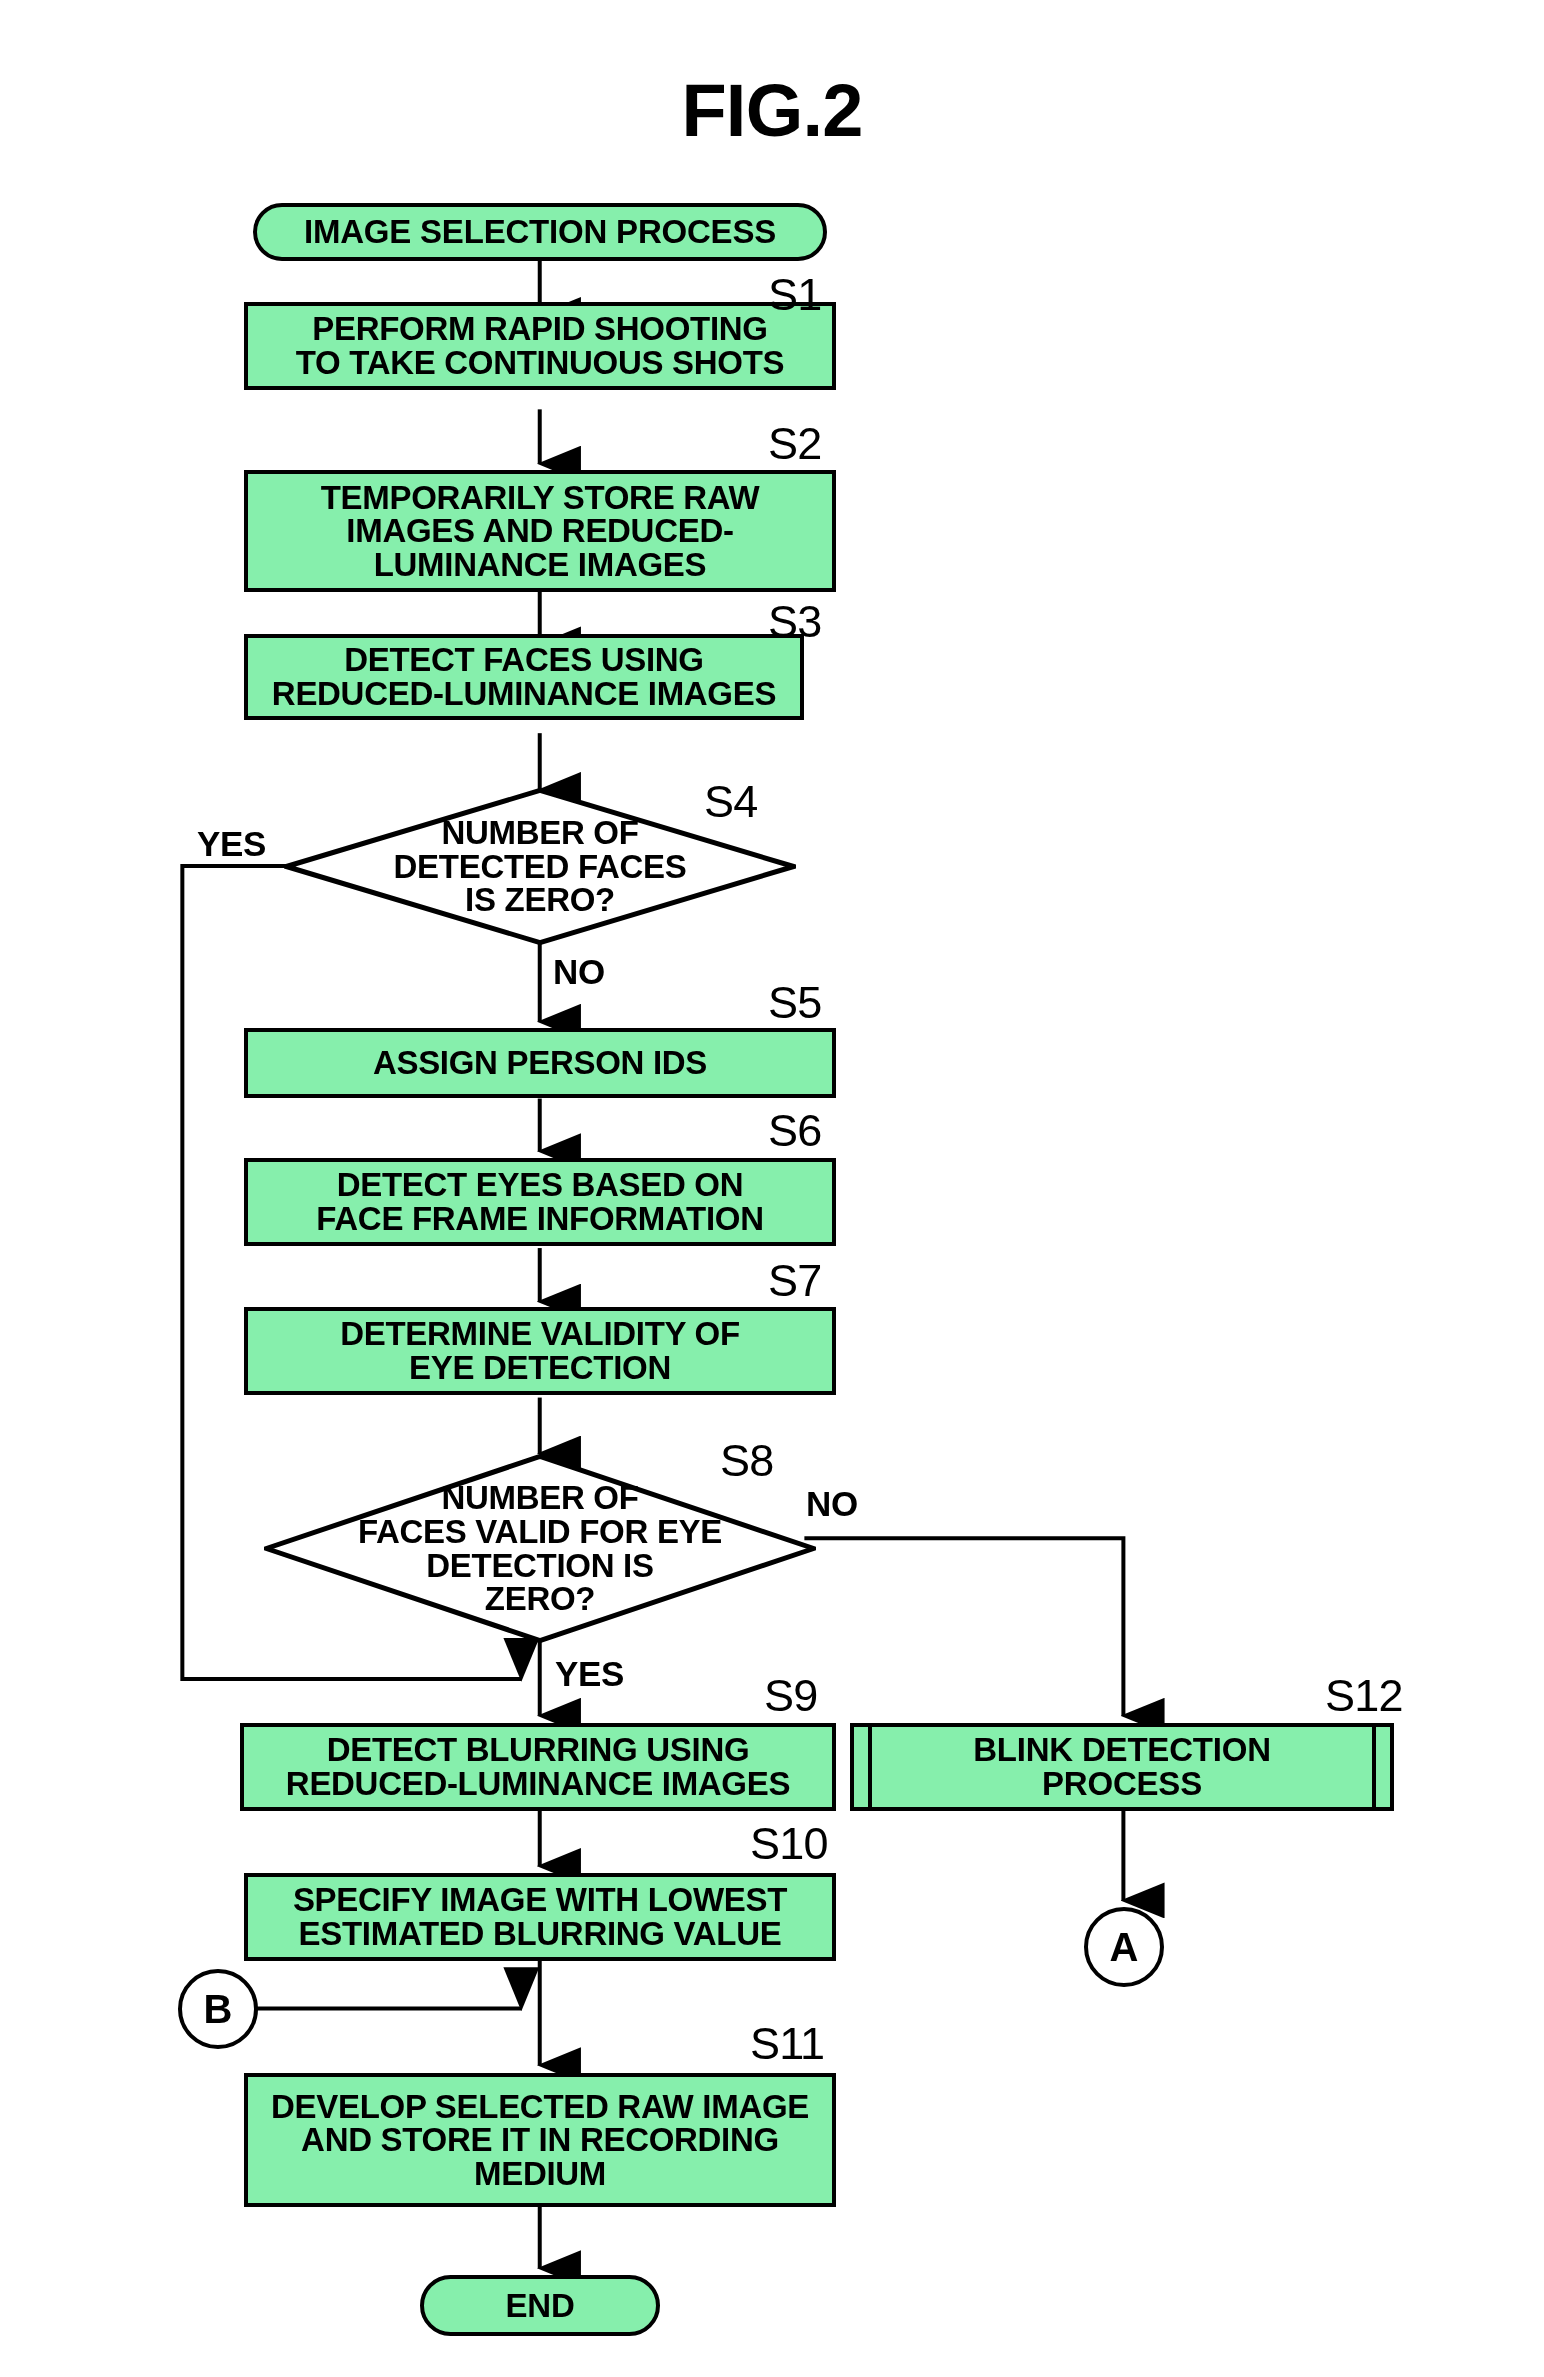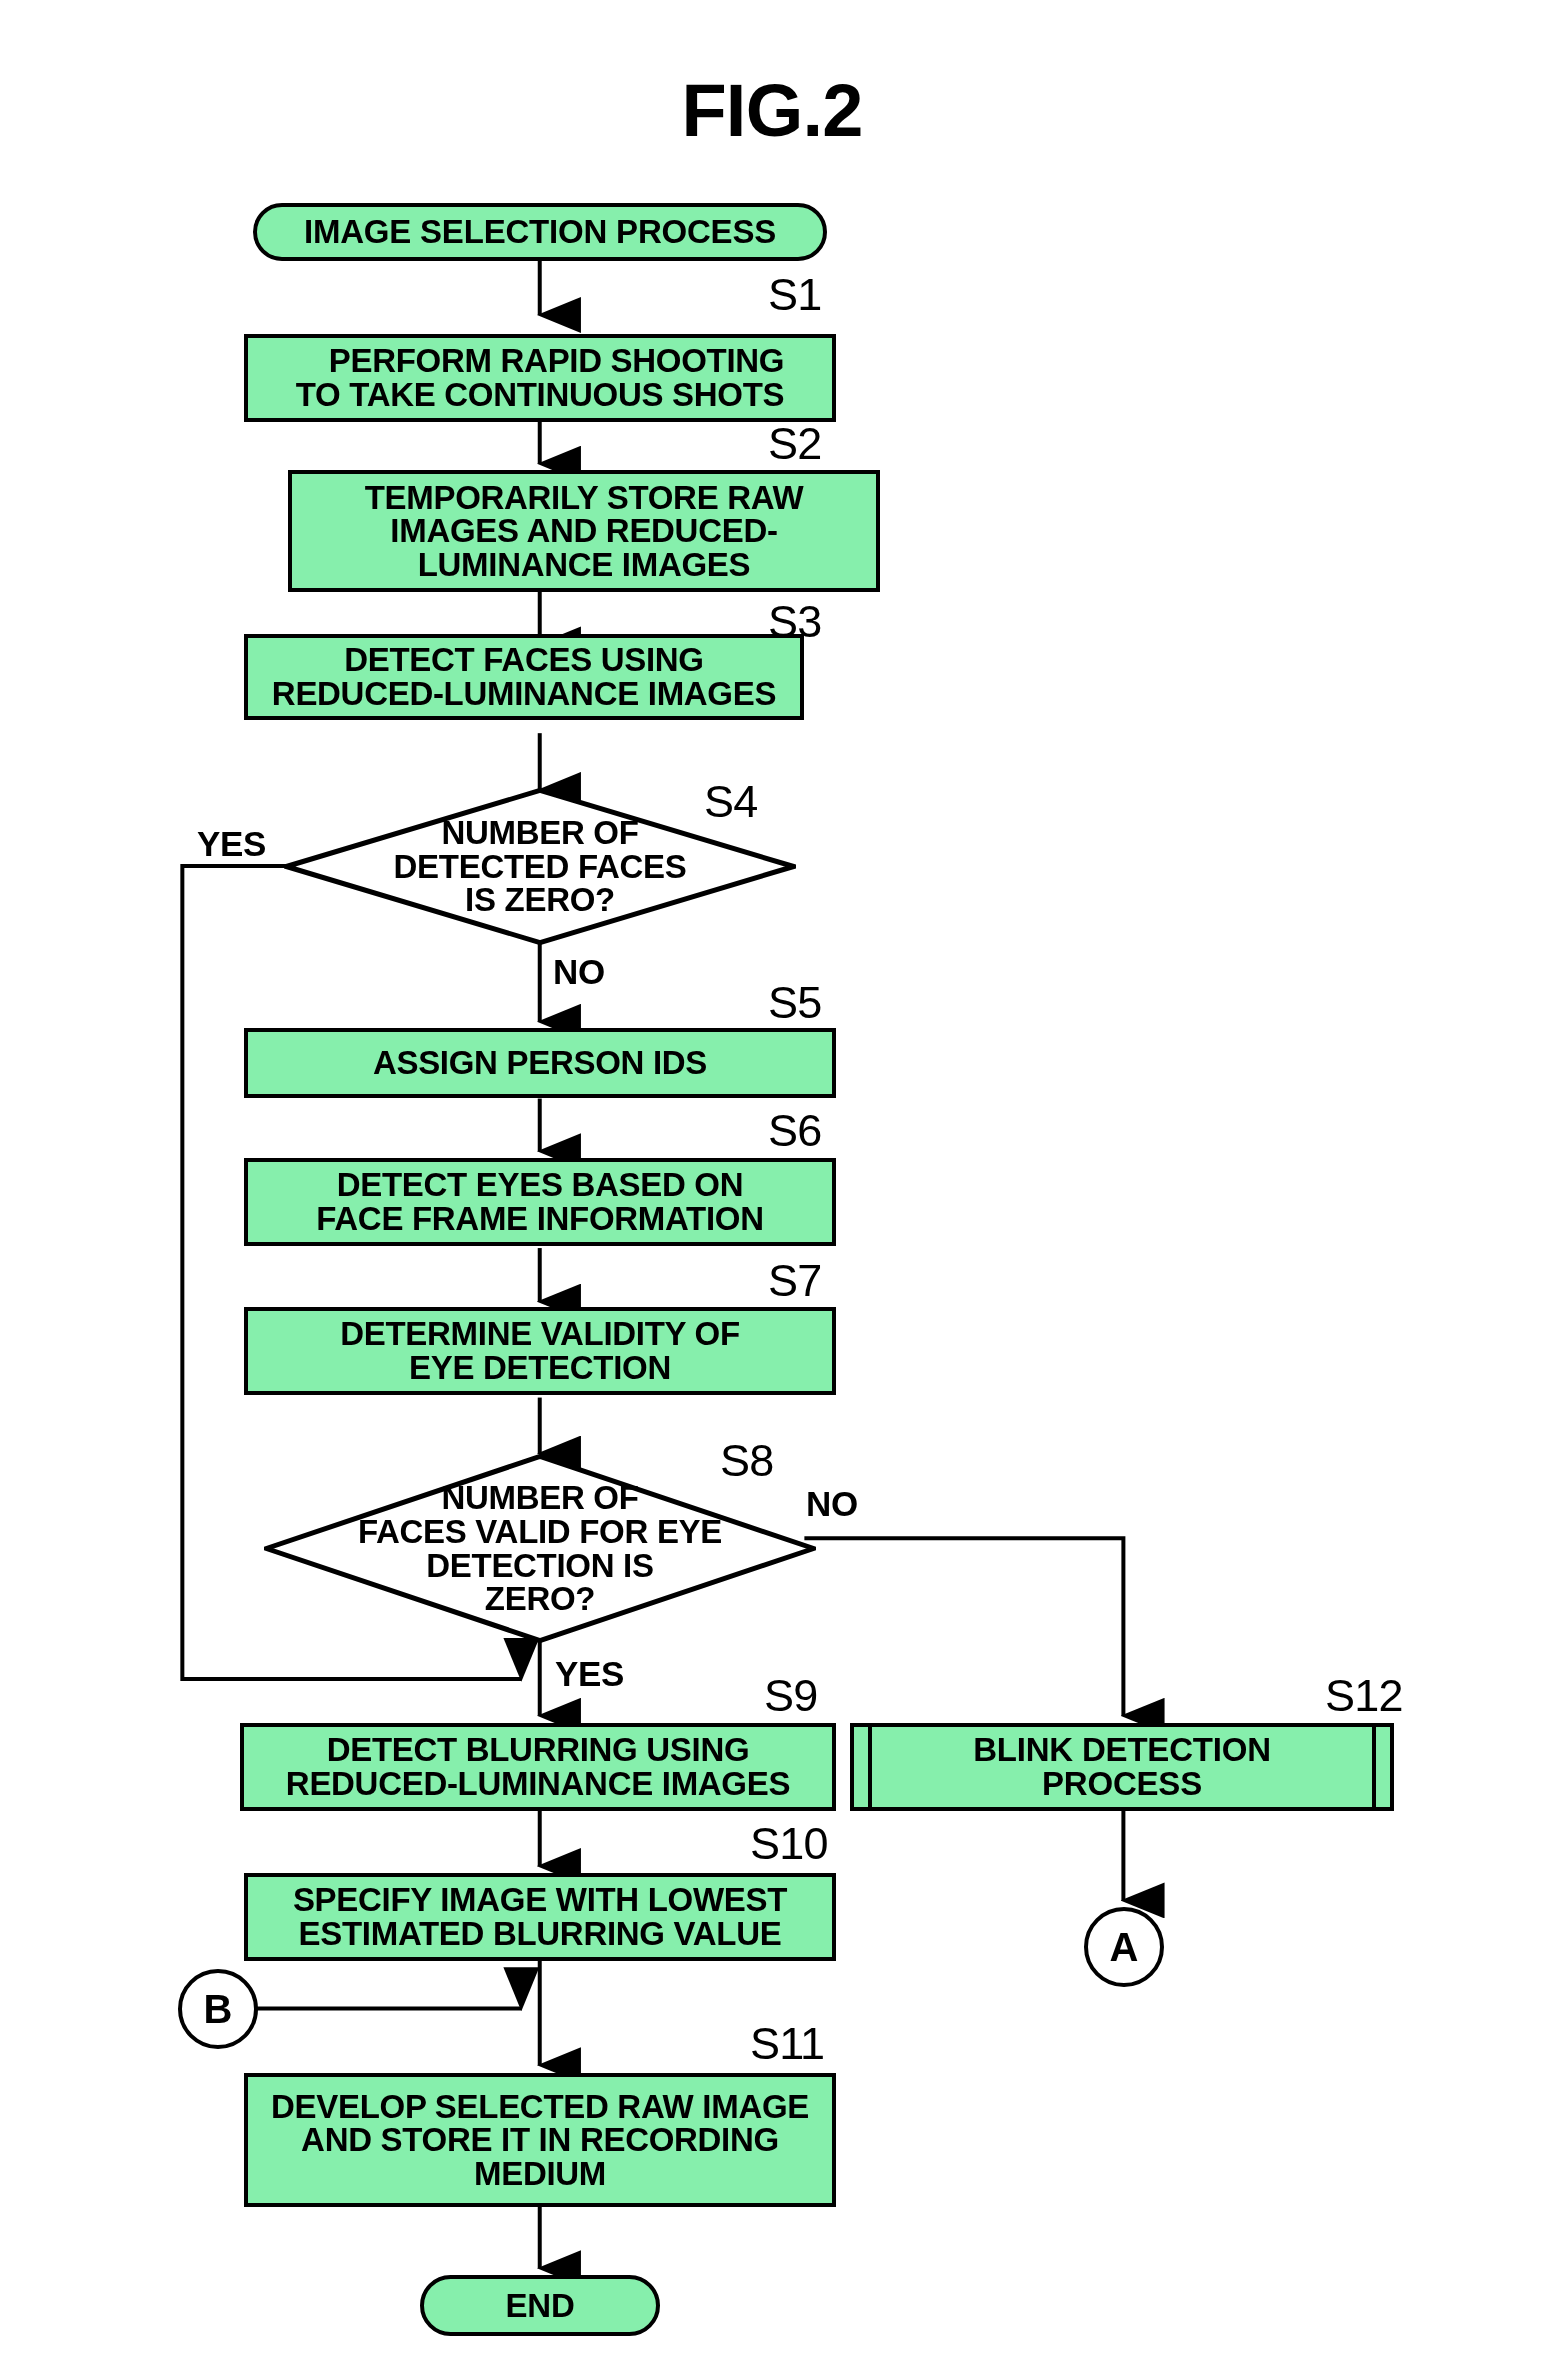--- a/index.html
+++ b/index.html
@@ -191,26 +191,26 @@
       <line x1="1405" y1="2265" x2="1405" y2="2377" marker-end="url(#ah)"></line>
 
       <line x1="675" y1="2760" x2="675" y2="2837" marker-end="url(#ah)"></line>
     </g>
   </svg>
 
   <div class="node term" style="left:253px; top:203px; width:574px; height:58px;">
     <span>IMAGE SELECTION PROCESS</span>
   </div>
 
-  <div class="node proc" style="left:244px; top:334px; width:592px; height:88px;text-align:right;">
+  <div class="node proc" style="left:244px; top:302px; width:592px; height:88px;">
     <span class="txt">PERFORM RAPID SHOOTING<br>TO TAKE CONTINUOUS SHOTS</span>
   </div>
   <div class="steptag" style="left:768px; top:269px;">S1</div>
 
-  <div class="node proc" style="left:244px; top:470px; width:592px; height:122px;margin-left:44px;">
+  <div class="node proc" style="left:244px; top:470px; width:592px; height:122px;">
     <span class="txt">TEMPORARILY STORE RAW<br>IMAGES AND REDUCED-<br>LUMINANCE IMAGES</span>
   </div>
   <div class="steptag" style="left:768px; top:418px;">S2</div>
 
   <div class="node proc" style="left:244px; top:634px; width:560px; height:86px;">
     <span class="txt">DETECT FACES USING<br>REDUCED-LUMINANCE IMAGES</span>
   </div>
   <div class="steptag" style="left:768px; top:596px;">S3</div>
 
   <div class="node decision" style="left:284px; top:788px; width:512px; height:157px;">

